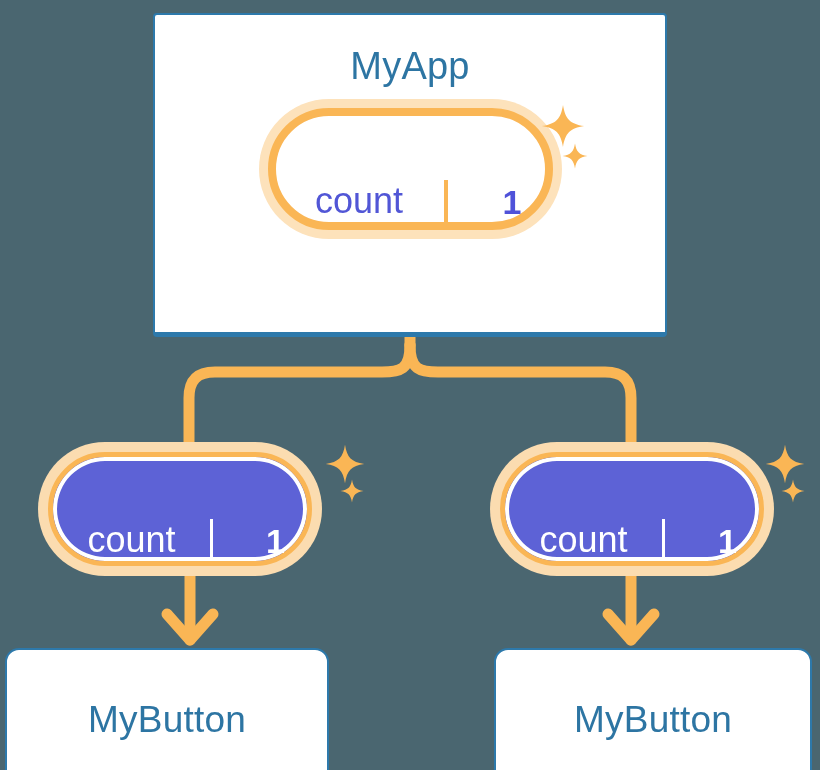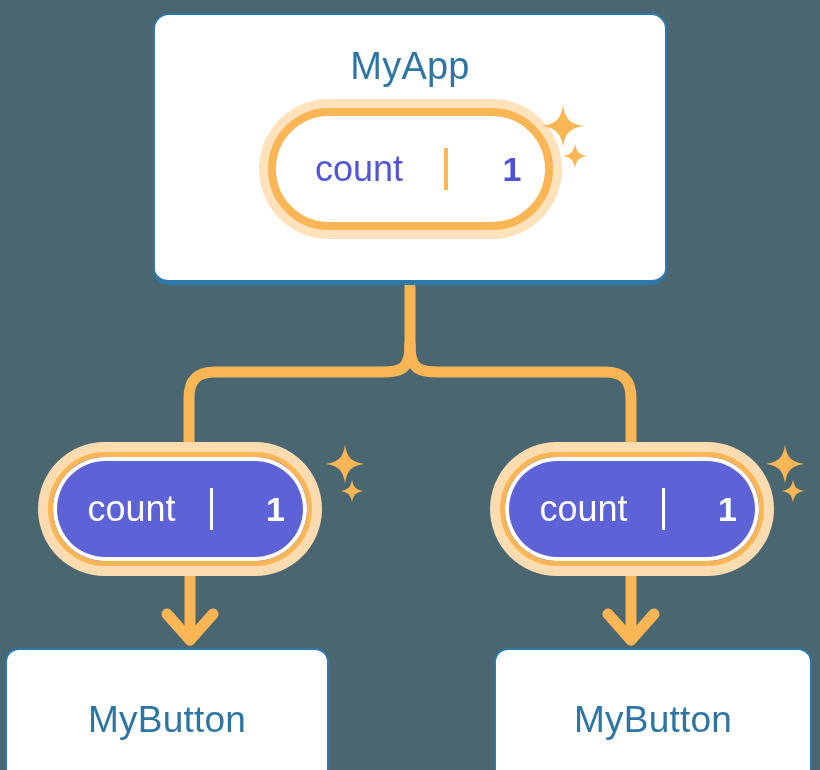--- a/index.html
+++ b/index.html
@@ -41,22 +41,22 @@
     font-weight: 400;
     letter-spacing: 0.2px;
     text-align: center;
     white-space: nowrap;
   }
 
   #app-card {
     left: 153px;
     top: 13px;
     width: 514px;
-    height: 272px;
-    border-radius: 16px;
+    height: 324px;
+    border-radius: 4px;
   }
   #app-card .card-title {
     margin-top: 30px;
   }
 
   .btn-card {
     top: 648px;
     height: 146px;
     display: flex;
     align-items: center;
@@ -66,21 +66,21 @@
   #btn-card-right { left: 494px; width: 318px; }
   .btn-card .card-title { font-size: 37px; }
 
   
   .pill {
     position: absolute;
     box-sizing: border-box;
     border-radius: 999px;
     z-index: 4;
     display: flex;
-    align-items: center;
+    align-items: flex-end;
     gap: 31px;
   }
   .pill-key, .pill-val {
     display: flex;
     align-items: center;
     justify-content: center;
     box-sizing: border-box;
   }
   .pill-key { font-size: 36px; font-weight: 400; }
   .pill-val { font-size: 34px; font-weight: 700; }

